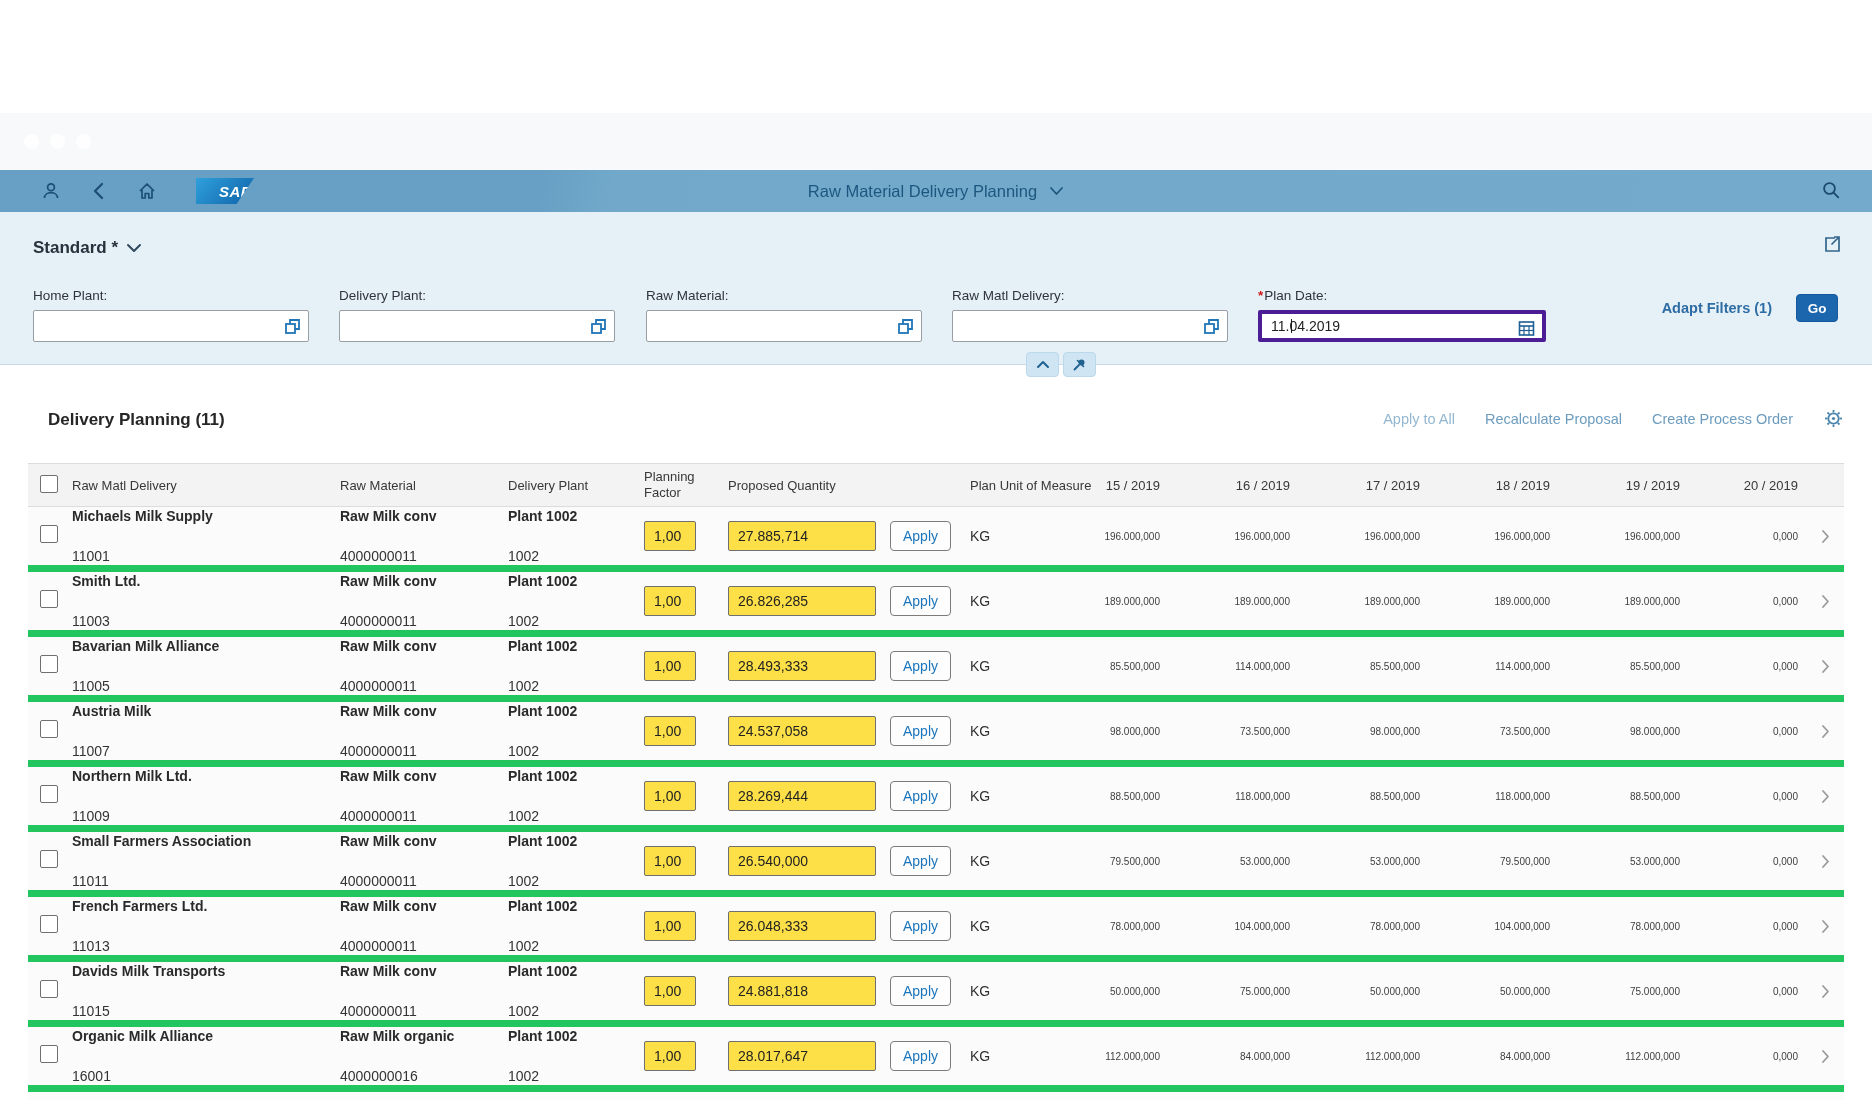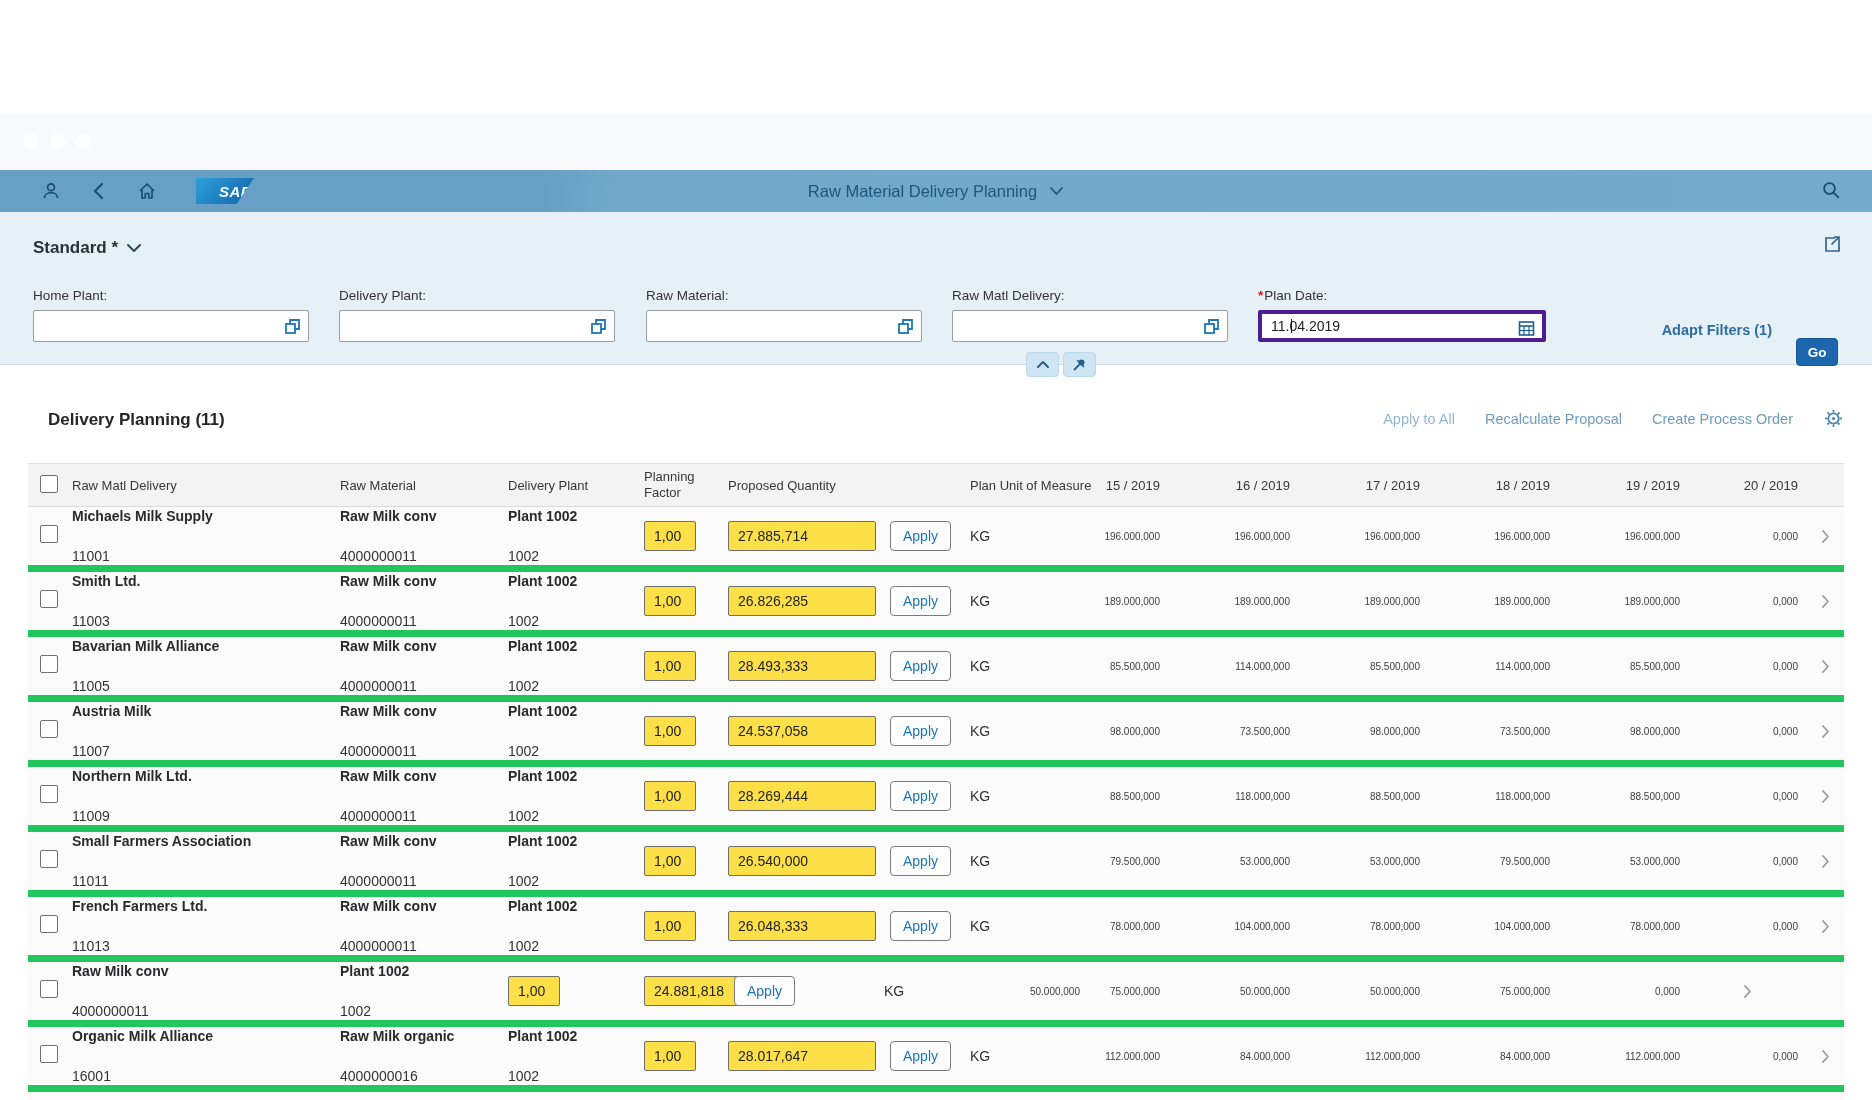--- a/index.html
+++ b/index.html
@@ -53,21 +53,21 @@
   }
   .finput .vh { position:absolute; right:7px; top:7px; cursor:pointer; }
   .f-date { width:288px; }
   .f-date .finput { border:4px solid #4c1d95; border-radius:2px; }
   .caret { position:absolute; left:29px; top:5px; bottom:5px; width:1px; background:#1a1a1a; }
 
   .go-area { position:absolute; right:34px; top:82px; display:flex; align-items:center; gap:24px; }
   .adapt-link { font-size:14.5px; color:#2e6da4; font-weight:bold; cursor:pointer; }
   .go-btn {
     min-width:42px; height:28px; background:#1c66ad; border:1px solid #15599c; border-radius:4px;
-    color:#fff; font-size:13.5px; font-weight:bold; display:flex; align-items:center; justify-content:center; cursor:pointer;margin-top:44px;
+    color:#fff; font-size:13.5px; font-weight:bold; display:flex; align-items:center; justify-content:center; cursor:pointer;
   }
   .collapse-bar { position:absolute; left:1026px; top:140px; display:flex; gap:4px; }
   .mini-btn {
     width:33px; height:25px; background:#cfe5f3; border:1px solid #bcd9ec; border-radius:4px;
     display:flex; align-items:center; justify-content:center; cursor:pointer;
   }
 
   
   .tbl-head-bar { position:absolute; left:0; top:400px; width:100%; height:46px; }
   .tbl-title { position:absolute; left:48px; top:10px; font-size:17px; font-weight:bold; color:#262626; }
@@ -543,20 +543,24 @@
     <div class="c-chev">
       <svg width="9" height="15" viewBox="0 0 9 15">
             <polyline points="2,2 7,7.5 2,13" fill="none" stroke="#9a9a9a" stroke-width="1.8" stroke-linecap="round" stroke-linejoin="round"></polyline>
           </svg>
     </div>
   </div>
 
   <div class="trow row">
     <div><span class="checkbox"></span></div>
     <div class="c-two">
+      <span class="l1">Davids Milk Transports</span>
+      <span class="l2">11015</span>
+    </div>
+    <div class="c-two">
       <span class="l1">Raw Milk conv</span>
       <span class="l2">4000000011</span>
     </div>
     <div class="c-two">
       <span class="l1">Plant 1002</span>
       <span class="l2">1002</span>
     </div>
     <div>
           <span class="inputbox factor">1,00</span>
         </div>

